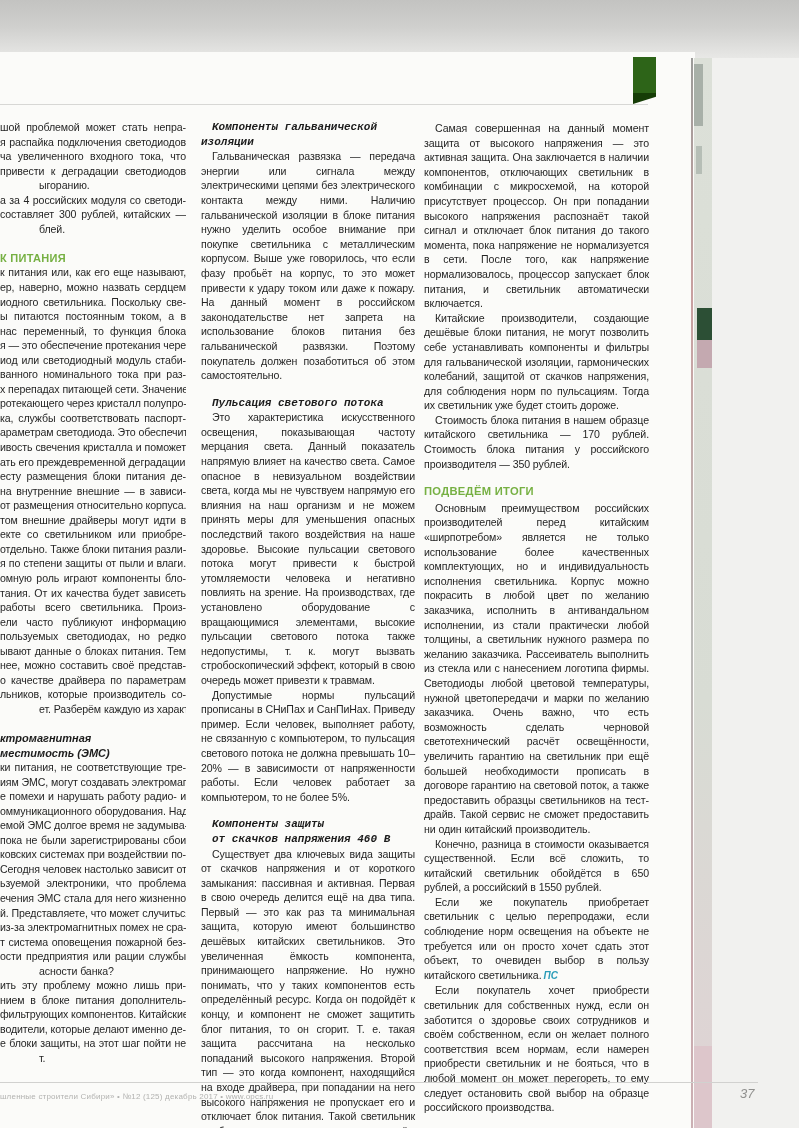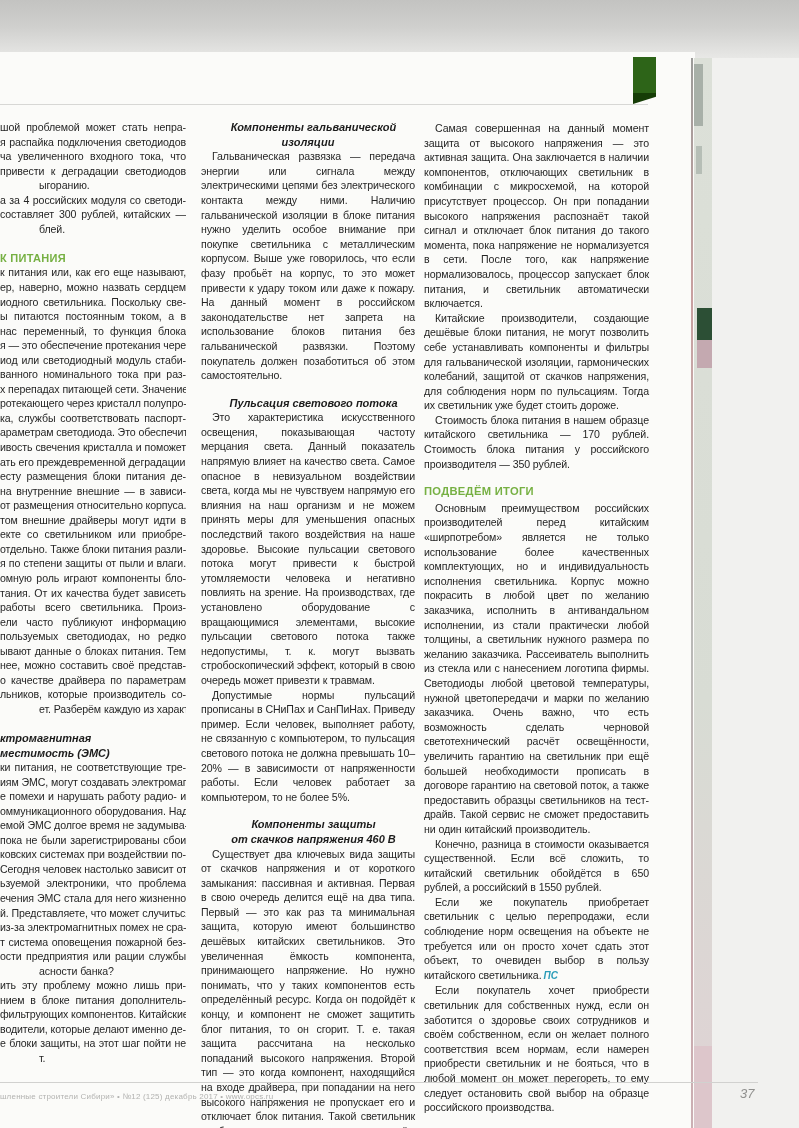--- a/index.html
+++ b/index.html
@@ -40,21 +40,21 @@
   .li.ln{text-align:justify;text-align-last:justify;}
   .li.end{text-align:left;padding-left:39px;}
   .li.sp{}
   .li.hg{color:#76b043;font-weight:700;font-size:11px;letter-spacing:0.3px;}
   .li.hi{font-style:italic;font-weight:700;font-size:11px;color:#1c1c1c;letter-spacing:0;}
 
   
   .blk{font-size:10.6px;line-height:14.6px;color:#262626;text-align:justify;letter-spacing:-0.1px;}
   .blk.p{text-indent:11px;}
   .blk.hi{font-style:italic;font-weight:700;font-size:11px;color:#1c1c1c;
-          text-align:center;text-indent:11px;letter-spacing:0;}
+          text-align:left;text-indent:11px;letter-spacing:0;font-family:Liberation Mono, monospace;}
   .blk.hg{color:#76b043;font-weight:700;font-size:11.2px;text-align:left;
           letter-spacing:0.3px;margin-bottom:2px;}
   .blk.gap{margin-top:13px;}
 
   .ps-mark{color:#2b9cb8;font-weight:700;font-style:italic;font-size:10px;margin-left:2px;letter-spacing:0;}
 
   
   .footer-rule{position:absolute;left:0;top:1082px;width:758px;height:1px;background:#d1d1cf;}
   .footer-imprint{position:absolute;left:0;top:1092px;width:300px;font-size:8px;color:#b2b2b0;
     letter-spacing:0.2px;white-space:nowrap;overflow:hidden;}

